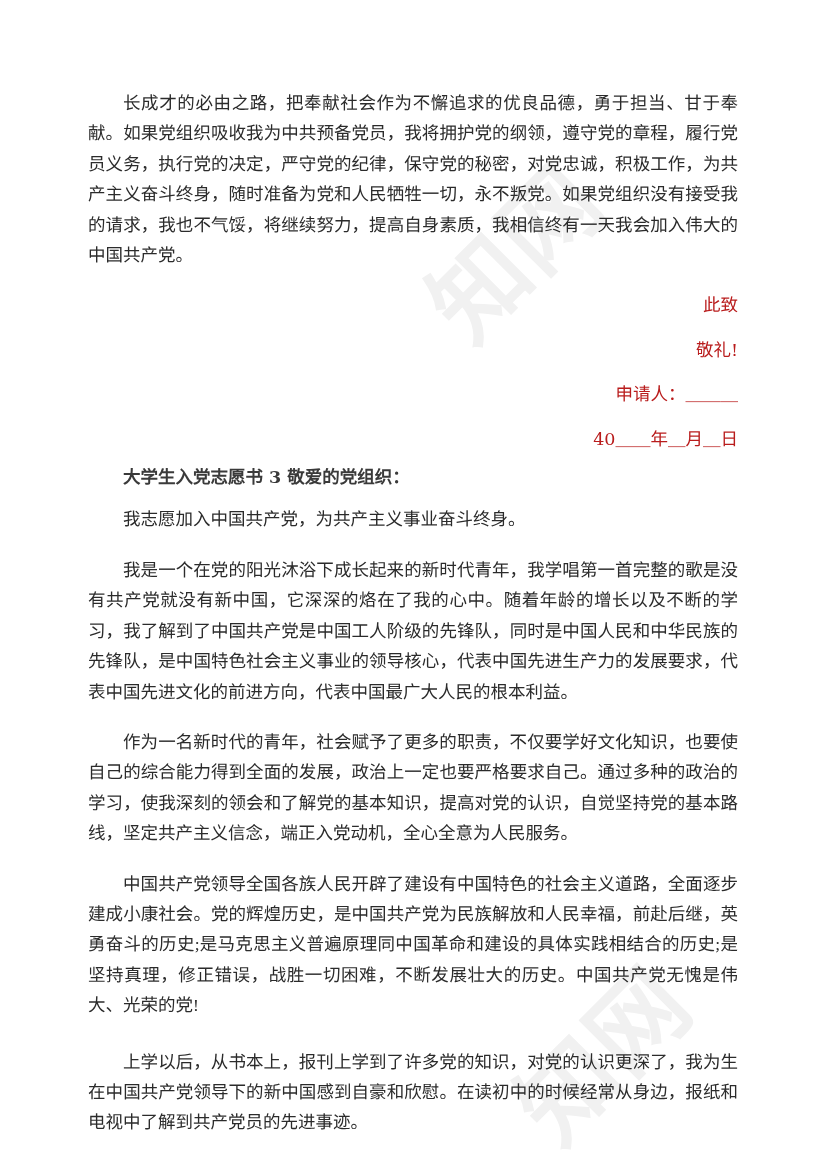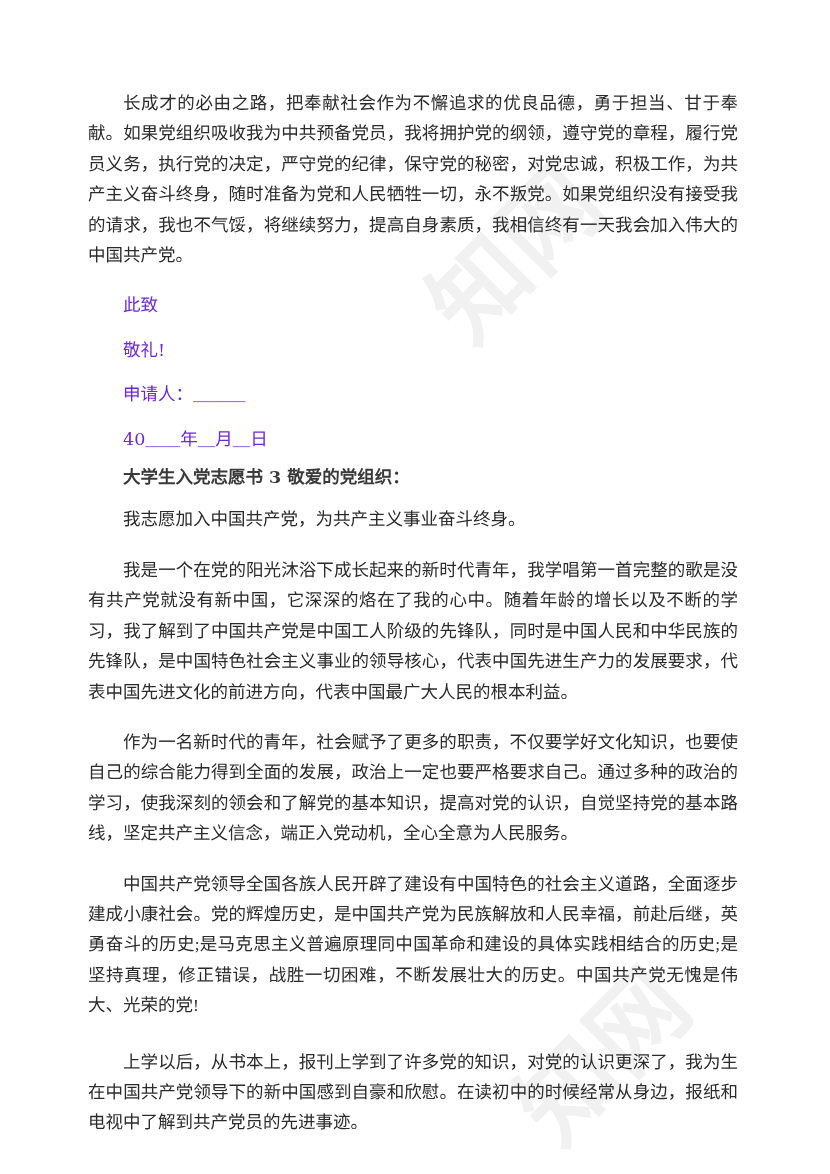--- a/index.html
+++ b/index.html
@@ -71,23 +71,24 @@
 
   p.para.indent {
     text-indent: 2em;
   }
 
   
   p.line {
     margin: 0 0 14px 0;
     font-size: 17.5px;
     line-height: 30.4px;
-    color: #6d28d9;
+    color: #b91c1c;
     text-indent: 2em;
     white-space: pre;
+    text-align: right;
   }
 
   p.line.tight-below {
     margin-bottom: 8px;
   }
 
   .gap-sm { height: 6px; }
 
   
   p.runin {

